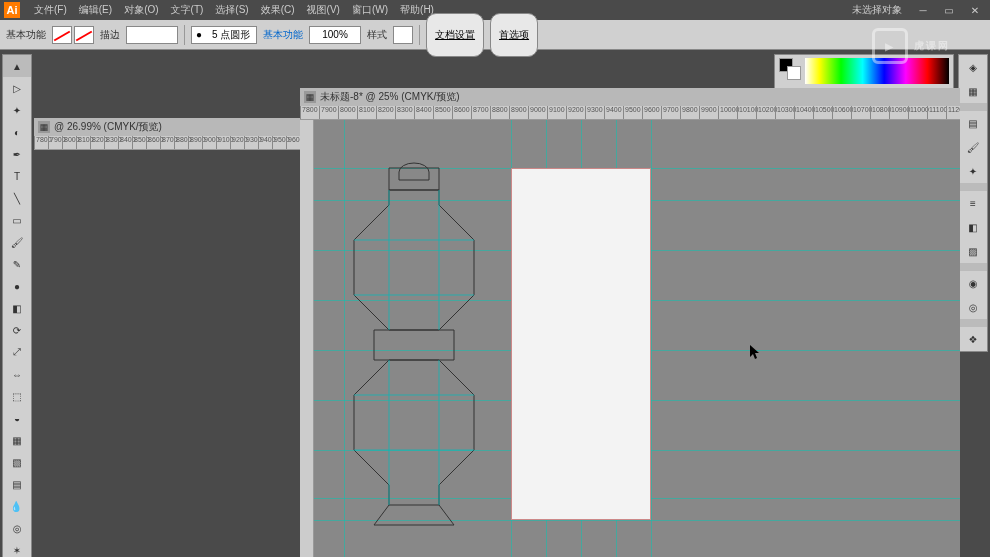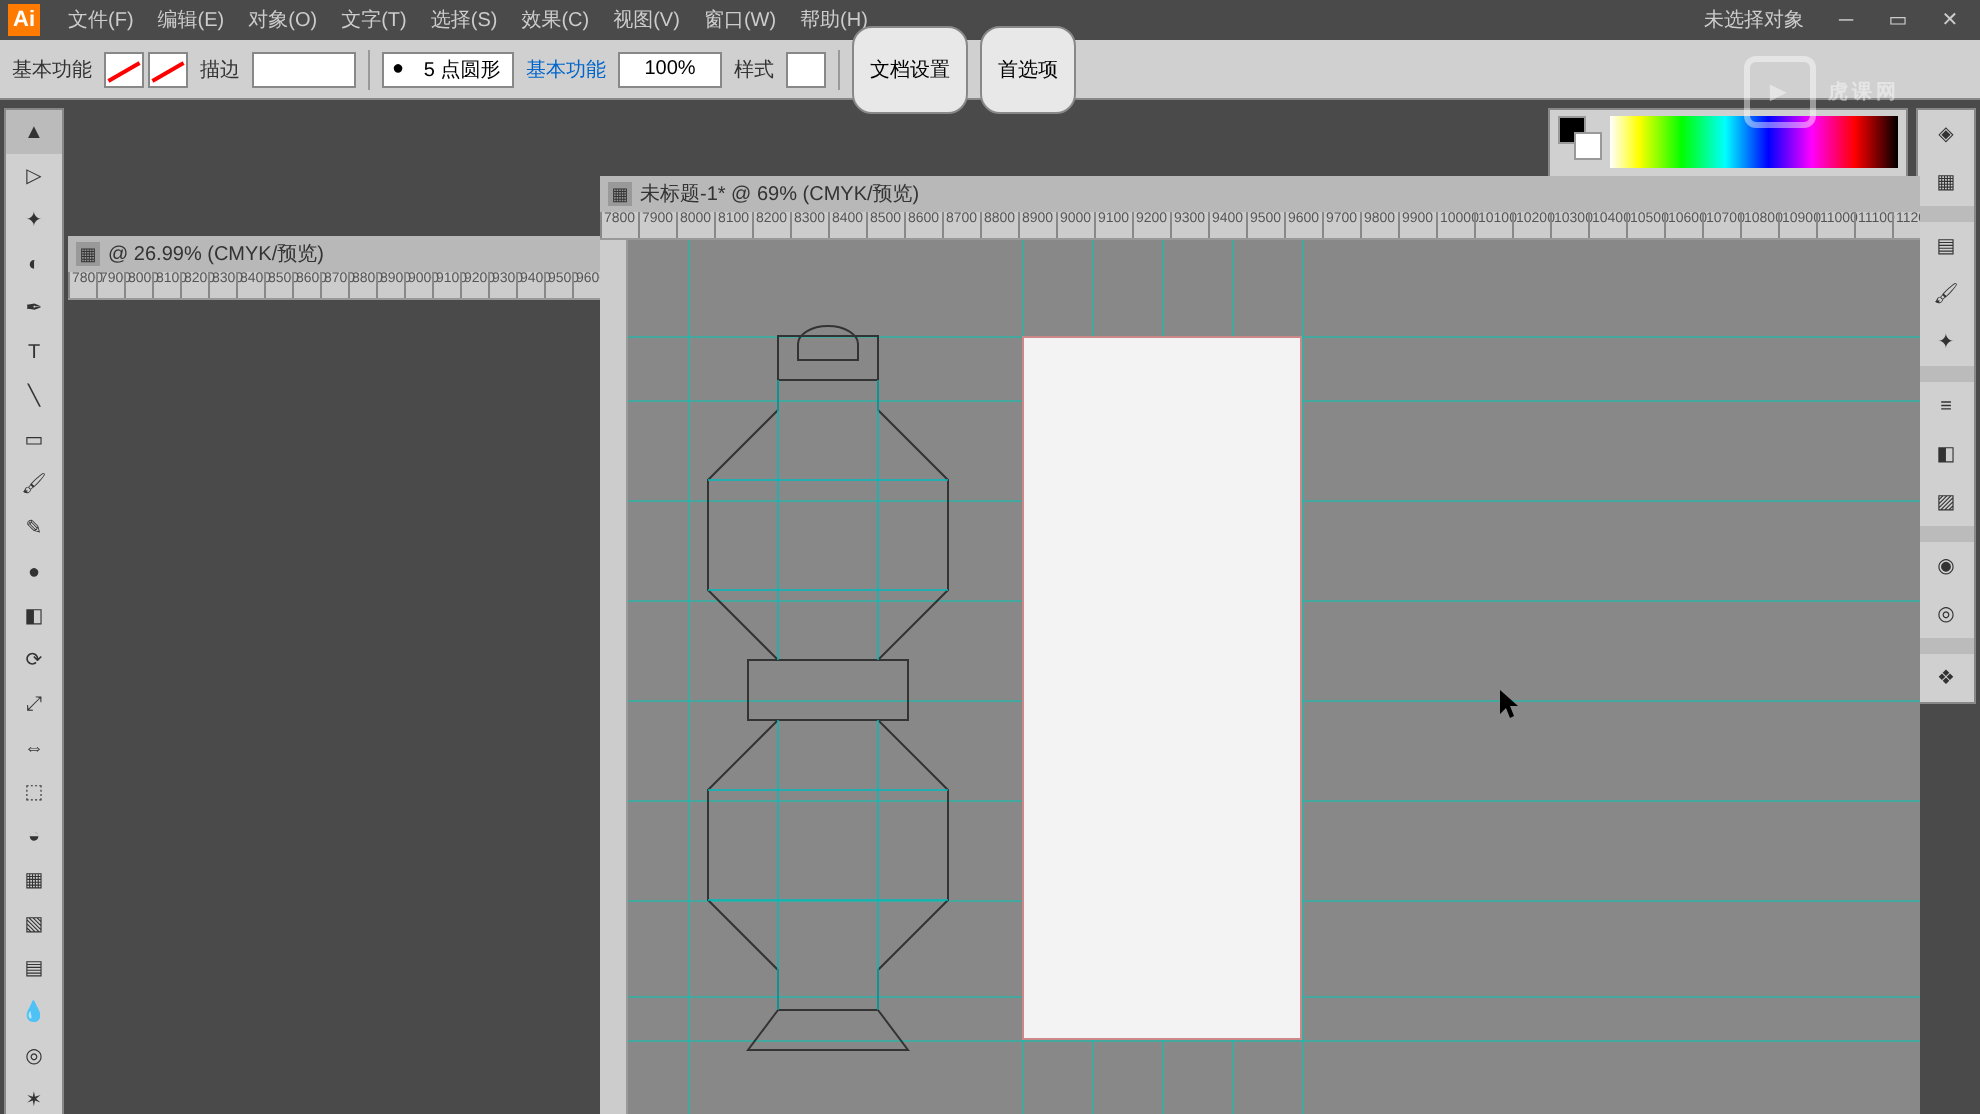--- a/index.html
+++ b/index.html
@@ -13,21 +13,21 @@
 .win-btn { width: 22px; height: 14px; display: flex; align-items: center; justify-content: center; color: #ccc; }
 
 
 .controlbar { height: 30px; background: #d0d0d0; border-bottom: 1px solid #888; display: flex; align-items: center; padding: 0 6px; gap: 6px; }
 .controlbar .lbl { color: #333; }
 .swatch-pair { display: flex; gap: 2px; }
 .swatch { width: 20px; height: 18px; border: 1px solid #888; position: relative; background: #fff; }
 .swatch.none::after { content: ""; position: absolute; left: 0; right: 0; top: 50%; border-top: 2px solid red; transform: rotate(-30deg); }
 .nud { display: flex; align-items: center; background: #fff; border: 1px solid #888; height: 18px; }
 .nud input { width: 50px; border: none; text-align: center; font-size: 10px; outline: none; }
-.btn-small { background: #e8e8e8; border: 1px solid #888; padding: 14px 8px; border-radius: 10px; }
+.btn-small { background: #e8e8e8; border: 1px solid #888; padding: 14px 8px; border-radius: 10px; text-decoration: underline; }
 .sep { width: 1px; height: 20px; background: #999; }
 
 
 .toolbox { position: absolute; left: 2px; top: 54px; width: 30px; background: #d0d0d0; border: 1px solid #888; display: flex; flex-direction: column; }
 .toolbox .tool { width: 28px; height: 22px; display: flex; align-items: center; justify-content: center; color: #333; position: relative; }
 .toolbox .tool.sel { background: #bbb; }
 
 
 .rightstrip { position: absolute; right: 2px; top: 54px; width: 30px; background: #d0d0d0; border: 1px solid #888; display: flex; flex-direction: column; }
 .rightstrip .ritem { width: 28px; height: 24px; display: flex; align-items: center; justify-content: center; color: #333; }
@@ -194,21 +194,21 @@
       <div class="tick" style="left: 210px;">9300</div>
       <div class="tick" style="left: 224px;">9400</div>
       <div class="tick" style="left: 238px;">9500</div>
       <div class="tick" style="left: 252px;">9600</div>
     </div>
 </div>
 
 <div class="docwin doc2">
   <div class="titlebar">
     <div class="x">▦</div>
-    <span>未标题-1* @ 69% (CMYK/预览)</span>
+    <span>未标题-8* @ 25% (CMYK/预览)</span>
   </div>
   <div class="ruler-h" id="ruler2">
       <div class="tick" style="left: 0px;">7800</div>
       <div class="tick" style="left: 19px;">7900</div>
       <div class="tick" style="left: 38px;">8000</div>
       <div class="tick" style="left: 57px;">8100</div>
       <div class="tick" style="left: 76px;">8200</div>
       <div class="tick" style="left: 95px;">8300</div>
       <div class="tick" style="left: 114px;">8400</div>
       <div class="tick" style="left: 133px;">8500</div>

